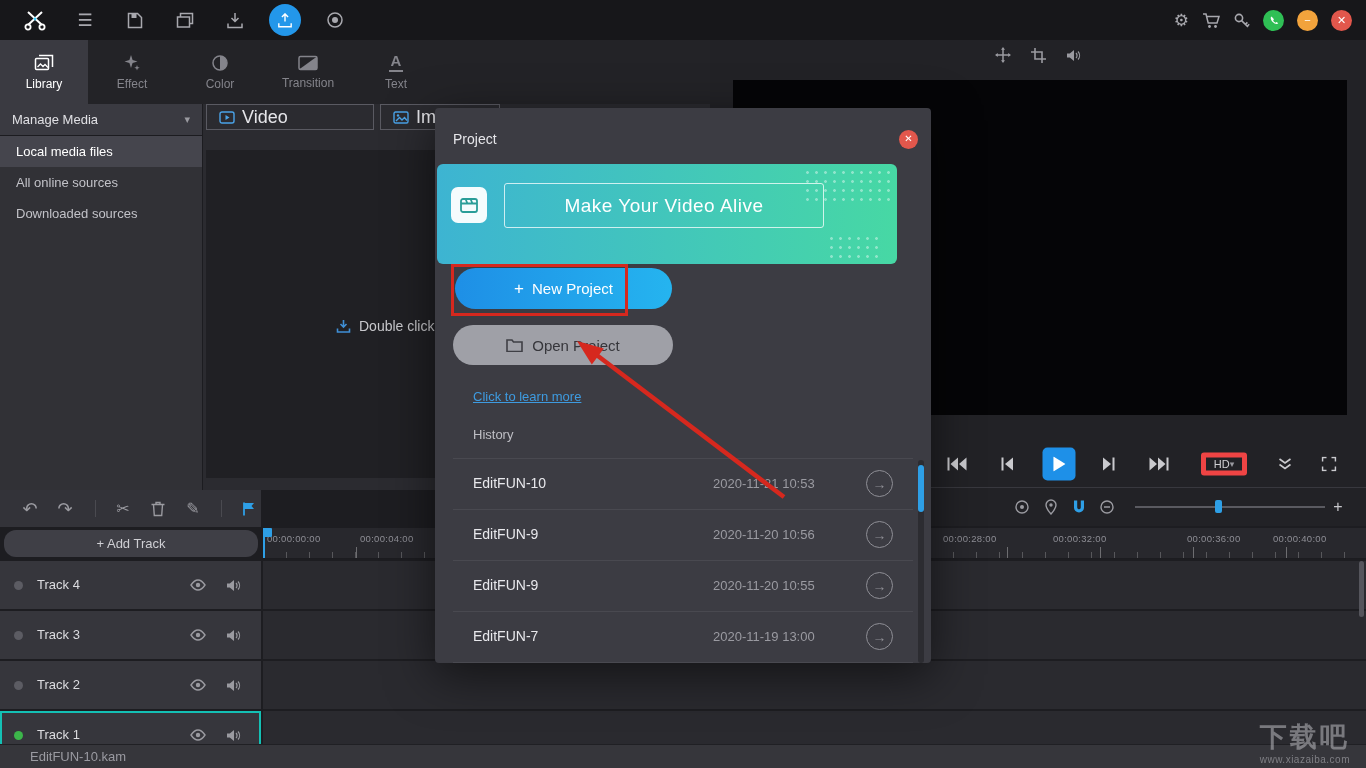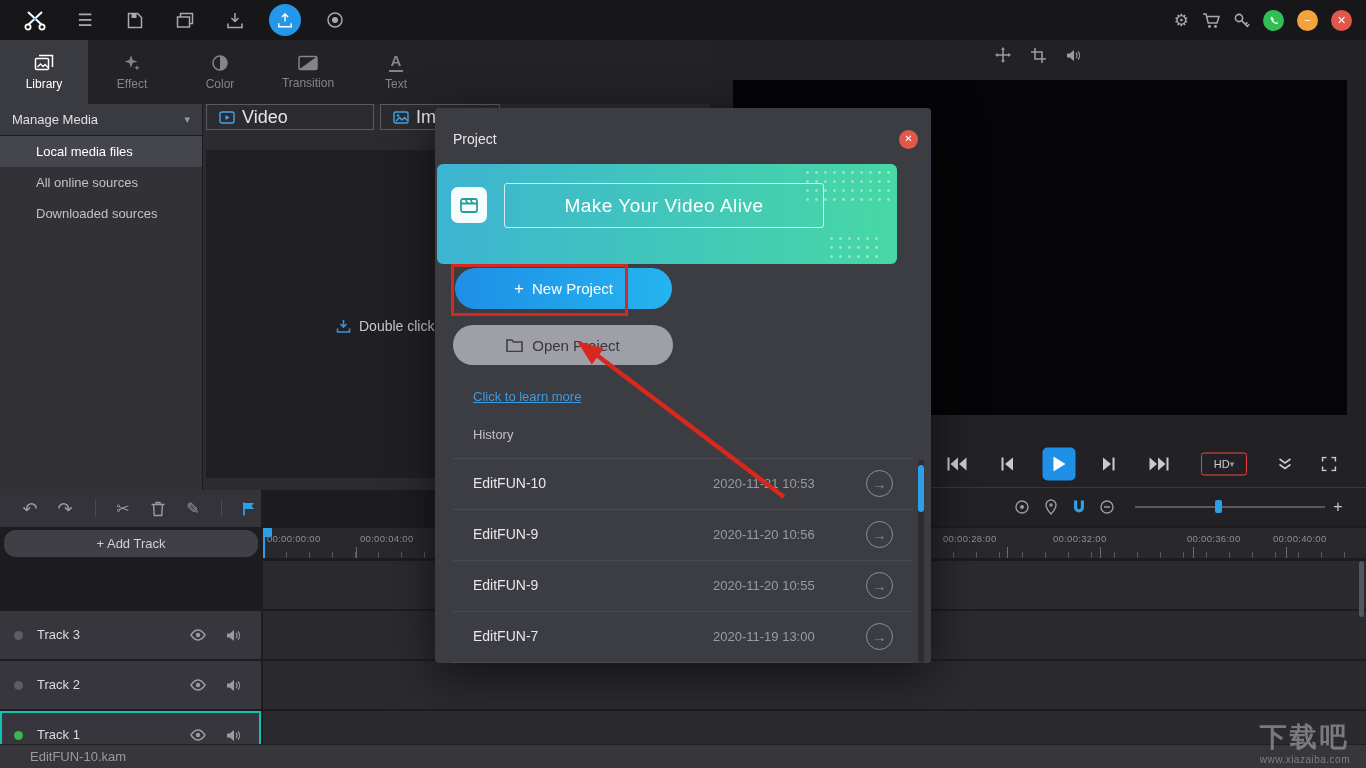--- a/index.html
+++ b/index.html
@@ -16,35 +16,35 @@
   .tb-right{display:flex;align-items:center;gap:13px;padding-right:14px;}
   .circ{width:21px;height:21px;border-radius:50%;display:flex;align-items:center;justify-content:center;color:#fff;font-size:11px;line-height:1;}
 
   
   .tabbar{position:absolute;left:0;top:40px;width:710px;height:64px;background:#232327;display:flex;border-right:1px solid #141417;}
   .tab{width:88px;display:flex;flex-direction:column;align-items:center;justify-content:center;gap:5px;color:#84848b;font-size:12px;}
   .tab.active{background:#3a3a41;color:#fff;}
   .media-panel{position:absolute;left:0;top:104px;width:710px;height:386px;background:#2b2b30;border-right:1px solid #141417;}
   .src-col{position:absolute;left:0;top:0;width:202px;height:100%;background:#313136;border-right:1px solid #1c1c20;}
   .dropdown{height:31px;display:flex;align-items:center;justify-content:space-between;padding:0 12px;background:#3a3a41;color:#e0e0e4;font-size:13px;border-bottom:1px solid #1c1c20;}
-  .src-item{height:31px;line-height:31px;padding-left:36px;font-size:13px;color:#c2c2c8;}
+  .src-item{height:31px;line-height:31px;padding-left:16px;font-size:13px;color:#c2c2c8;}
   .src-item.active{background:#45454d;color:#fff;}
   .mtabs{position:absolute;left:206px;top:0;display:flex;gap:6px;}
   .mtab{height:26px;display:flex;align-items:center;gap:7px;padding:0 12px;border:1px solid #5a5a62;color:#e6e6ea;font-size:18px;box-sizing:border-box;}
   .drop-zone{position:absolute;left:206px;top:46px;right:4px;bottom:12px;background:#202024;}
   .hint{position:absolute;left:130px;top:168px;display:flex;gap:8px;align-items:center;color:#c8c8cc;font-size:14px;white-space:nowrap;}
 
   
   .right-region{position:absolute;left:710px;top:40px;width:656px;height:486px;background:#222226;}
   .pv-tools{position:absolute;left:285px;top:7px;display:flex;gap:20px;align-items:center;}
   .video-canvas{position:absolute;left:23px;top:40px;width:614px;height:335px;background:#050507;}
   .transport{position:absolute;left:0;top:400px;width:100%;height:47px;border-bottom:1px solid #38383e;}
   .t-ic{position:absolute;top:50%;transform:translate(-50%,-50%);}
   .play-btn{width:33px;height:33px;border-radius:5px;background:#1e90e8;display:flex;align-items:center;justify-content:center;}
-  .hd{width:46px;height:23px;border:1px solid #ef4444;border-radius:3px;display:flex;align-items:center;justify-content:center;color:#d0d0d4;font-size:11px;box-sizing:border-box;}
+  .hd{width:46px;height:23px;border:5px solid #ef4444;border-radius:3px;display:flex;align-items:center;justify-content:center;color:#d0d0d4;font-size:11px;box-sizing:border-box;}
   .hd .chev{font-size:9px;color:#9a9aa0;}
   .zoomrow{position:absolute;left:0;top:447px;width:100%;height:39px;}
   .z-ic{position:absolute;top:50%;transform:translate(-50%,-50%);}
   .slider-track{position:absolute;left:425px;top:19px;width:190px;height:2px;background:#5a5a60;}
   .slider-thumb{position:absolute;left:505px;top:13px;width:7px;height:13px;background:#2e9fe6;border-radius:2px;}
   .plus-glyph{color:#c8c8cc;font-size:16px;line-height:1;}
 
   
   .timeline{position:absolute;left:0;top:490px;width:100%;height:254px;}
   .tl-tools{position:absolute;left:0;top:0;width:261px;height:37px;background:#333339;}
@@ -403,20 +403,36 @@
       <span class="rlabel" style="left:97px;">00:00:04:00</span>
       <span class="rlabel" style="left:680px;">00:00:28:00</span>
       <span class="rlabel" style="left:790px;">00:00:32:00</span>
       <span class="rlabel" style="left:924px;">00:00:36:00</span>
       <span class="rlabel" style="left:1010px;">00:00:40:00</span>
       <span class="playhead">
           <span class="playhead-flag"></span>
         </span>
     </div>
 
+    <div class="thead" style="top:71px;">
+      <span class="dot"></span>
+      <span class="tlabel">Track 4</span>
+      <span class="eye">
+          <svg width="16" height="12" viewBox="0 0 16 12">
+            <path d="M1 6c2.2-3.3 4.5-5 7-5s4.8 1.7 7 5c-2.2 3.3-4.5 5-7 5S3.2 9.3 1 6z" fill="none" stroke="#9a9aa0" stroke-width="1.4"></path>
+            <circle cx="8" cy="6" r="2.2" fill="#9a9aa0"></circle>
+          </svg>
+        </span>
+      <span class="spk">
+          <svg width="15" height="13" viewBox="0 0 15 13">
+            <path d="M1 4.5v4h2.8L8 12V1L3.8 4.5z" fill="#9a9aa0"></path>
+            <path d="M10 4a3.5 3.5 0 010 5M12 2.5a6 6 0 010 8" fill="none" stroke="#9a9aa0" stroke-width="1.2"></path>
+          </svg>
+        </span>
+    </div>
     <div class="thead" style="top:121px;">
       <span class="dot"></span>
       <span class="tlabel">Track 3</span>
       <span class="eye">
           <svg width="16" height="12" viewBox="0 0 16 12">
             <path d="M1 6c2.2-3.3 4.5-5 7-5s4.8 1.7 7 5c-2.2 3.3-4.5 5-7 5S3.2 9.3 1 6z" fill="none" stroke="#9a9aa0" stroke-width="1.4"></path>
             <circle cx="8" cy="6" r="2.2" fill="#9a9aa0"></circle>
           </svg>
         </span>
       <span class="spk">

